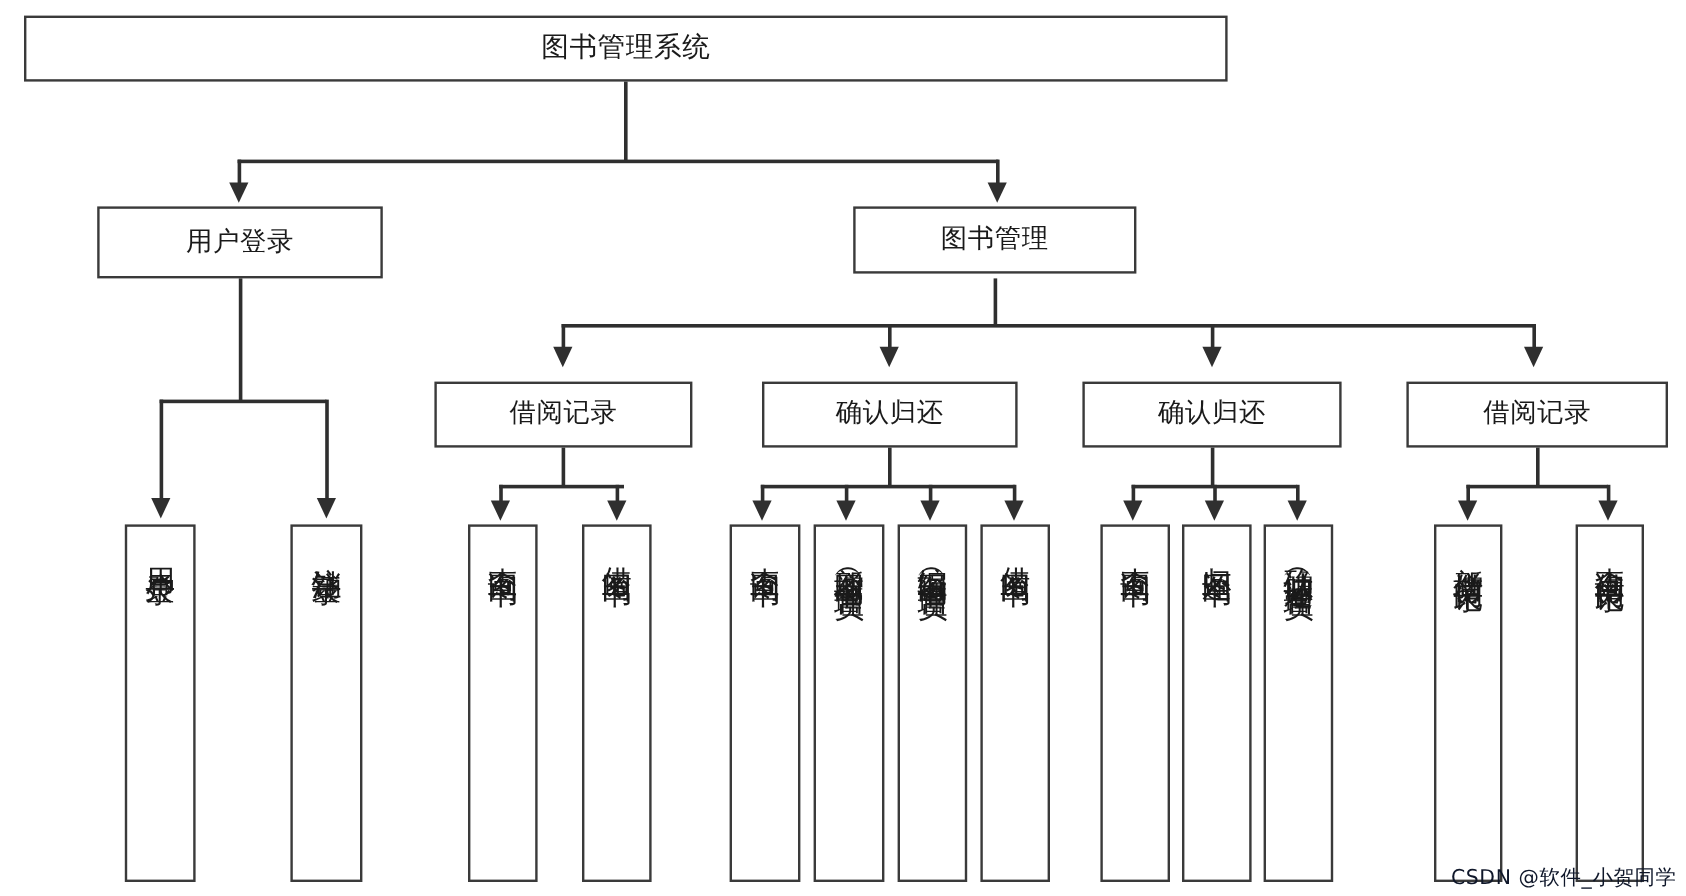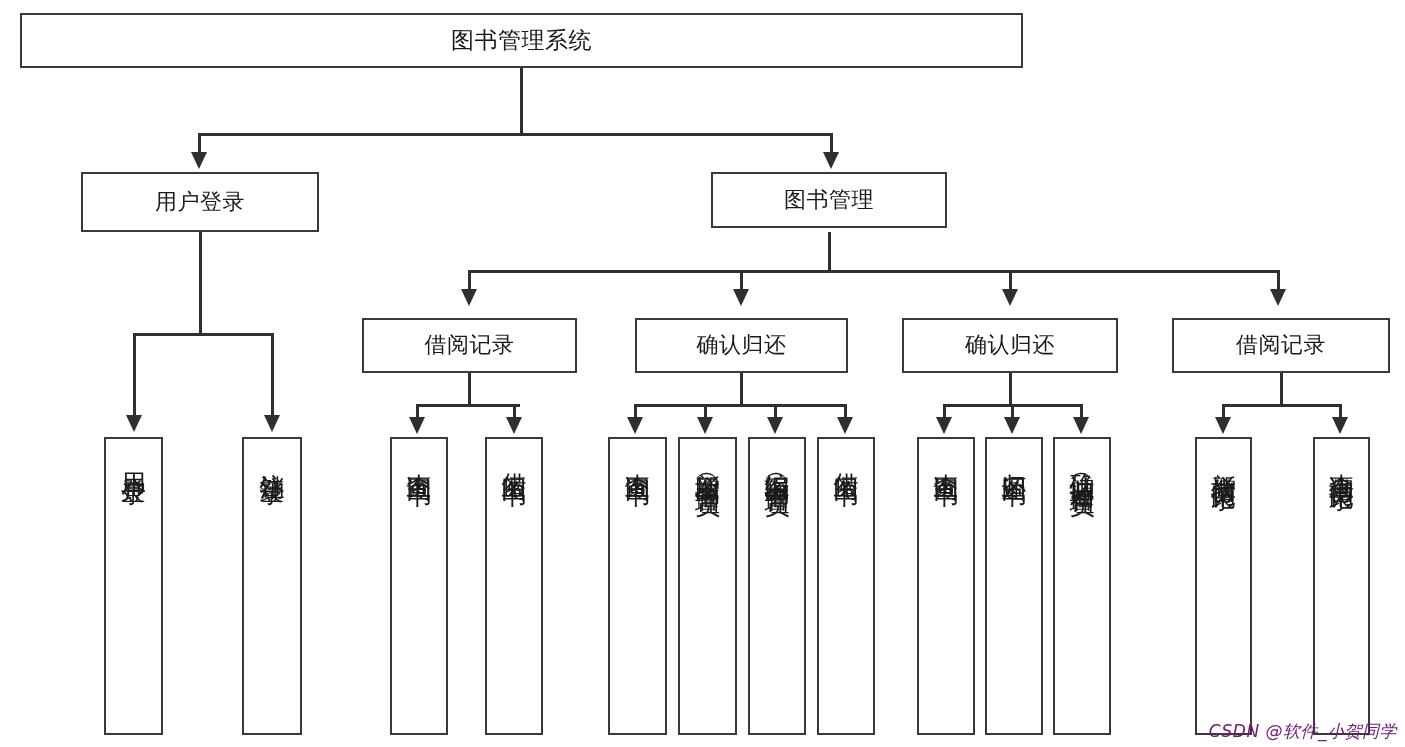--- a/index.html
+++ b/index.html
@@ -65,25 +65,24 @@
     border-left:8px solid transparent;
     border-right:8px solid transparent;
     border-top:17px solid #2f2f2f;
   }
   
   #watermark{
     position:absolute;
     right:8px;
     bottom:4px;
     font-size:17px;
-    color:#701a75;
+    color:#0f172a;
     letter-spacing:0.5px;
     white-space:nowrap;
     user-select:none;
-    font-style:italic;
   }
 </style>
 </head>
 <body>
 
 <div id="canvas">
 
   <div class="node h root" style="left:20px;top:13px;width:1003px;height:55px;">
     <span class="label">图书管理系统</span>
   </div>

